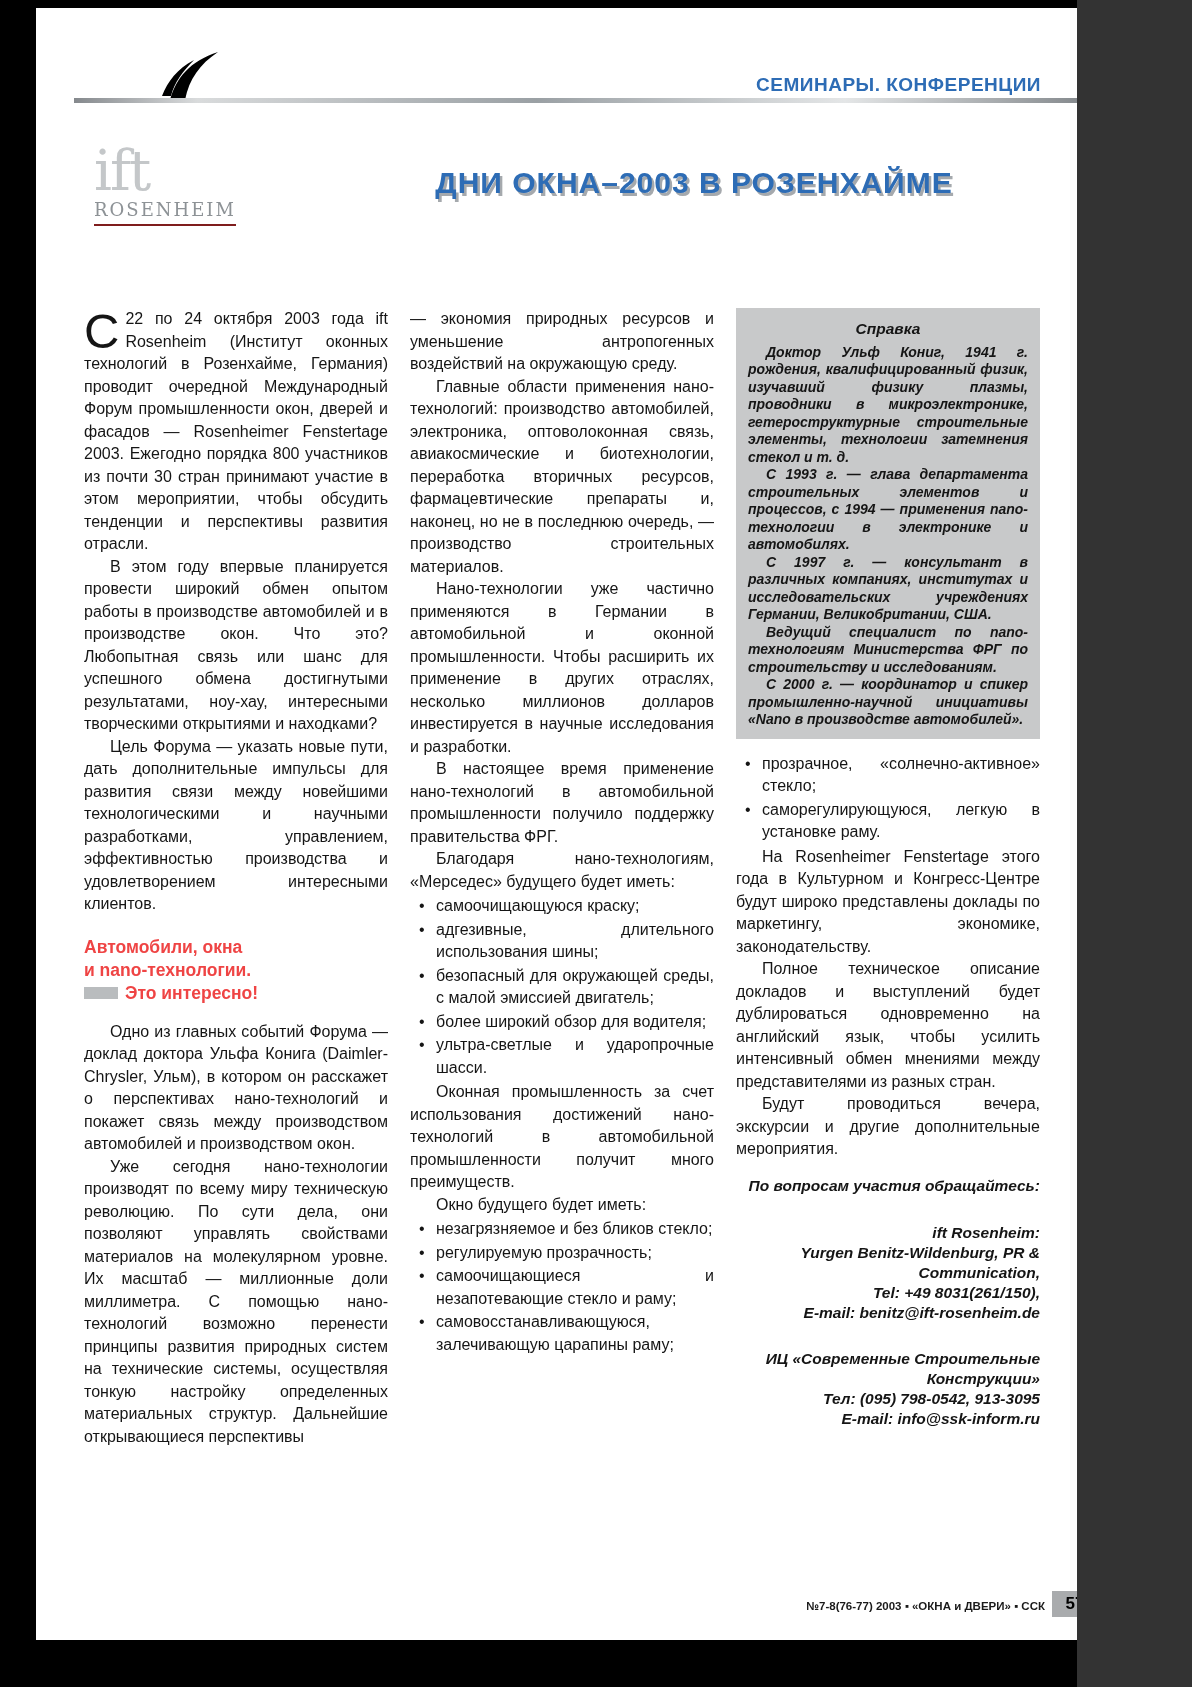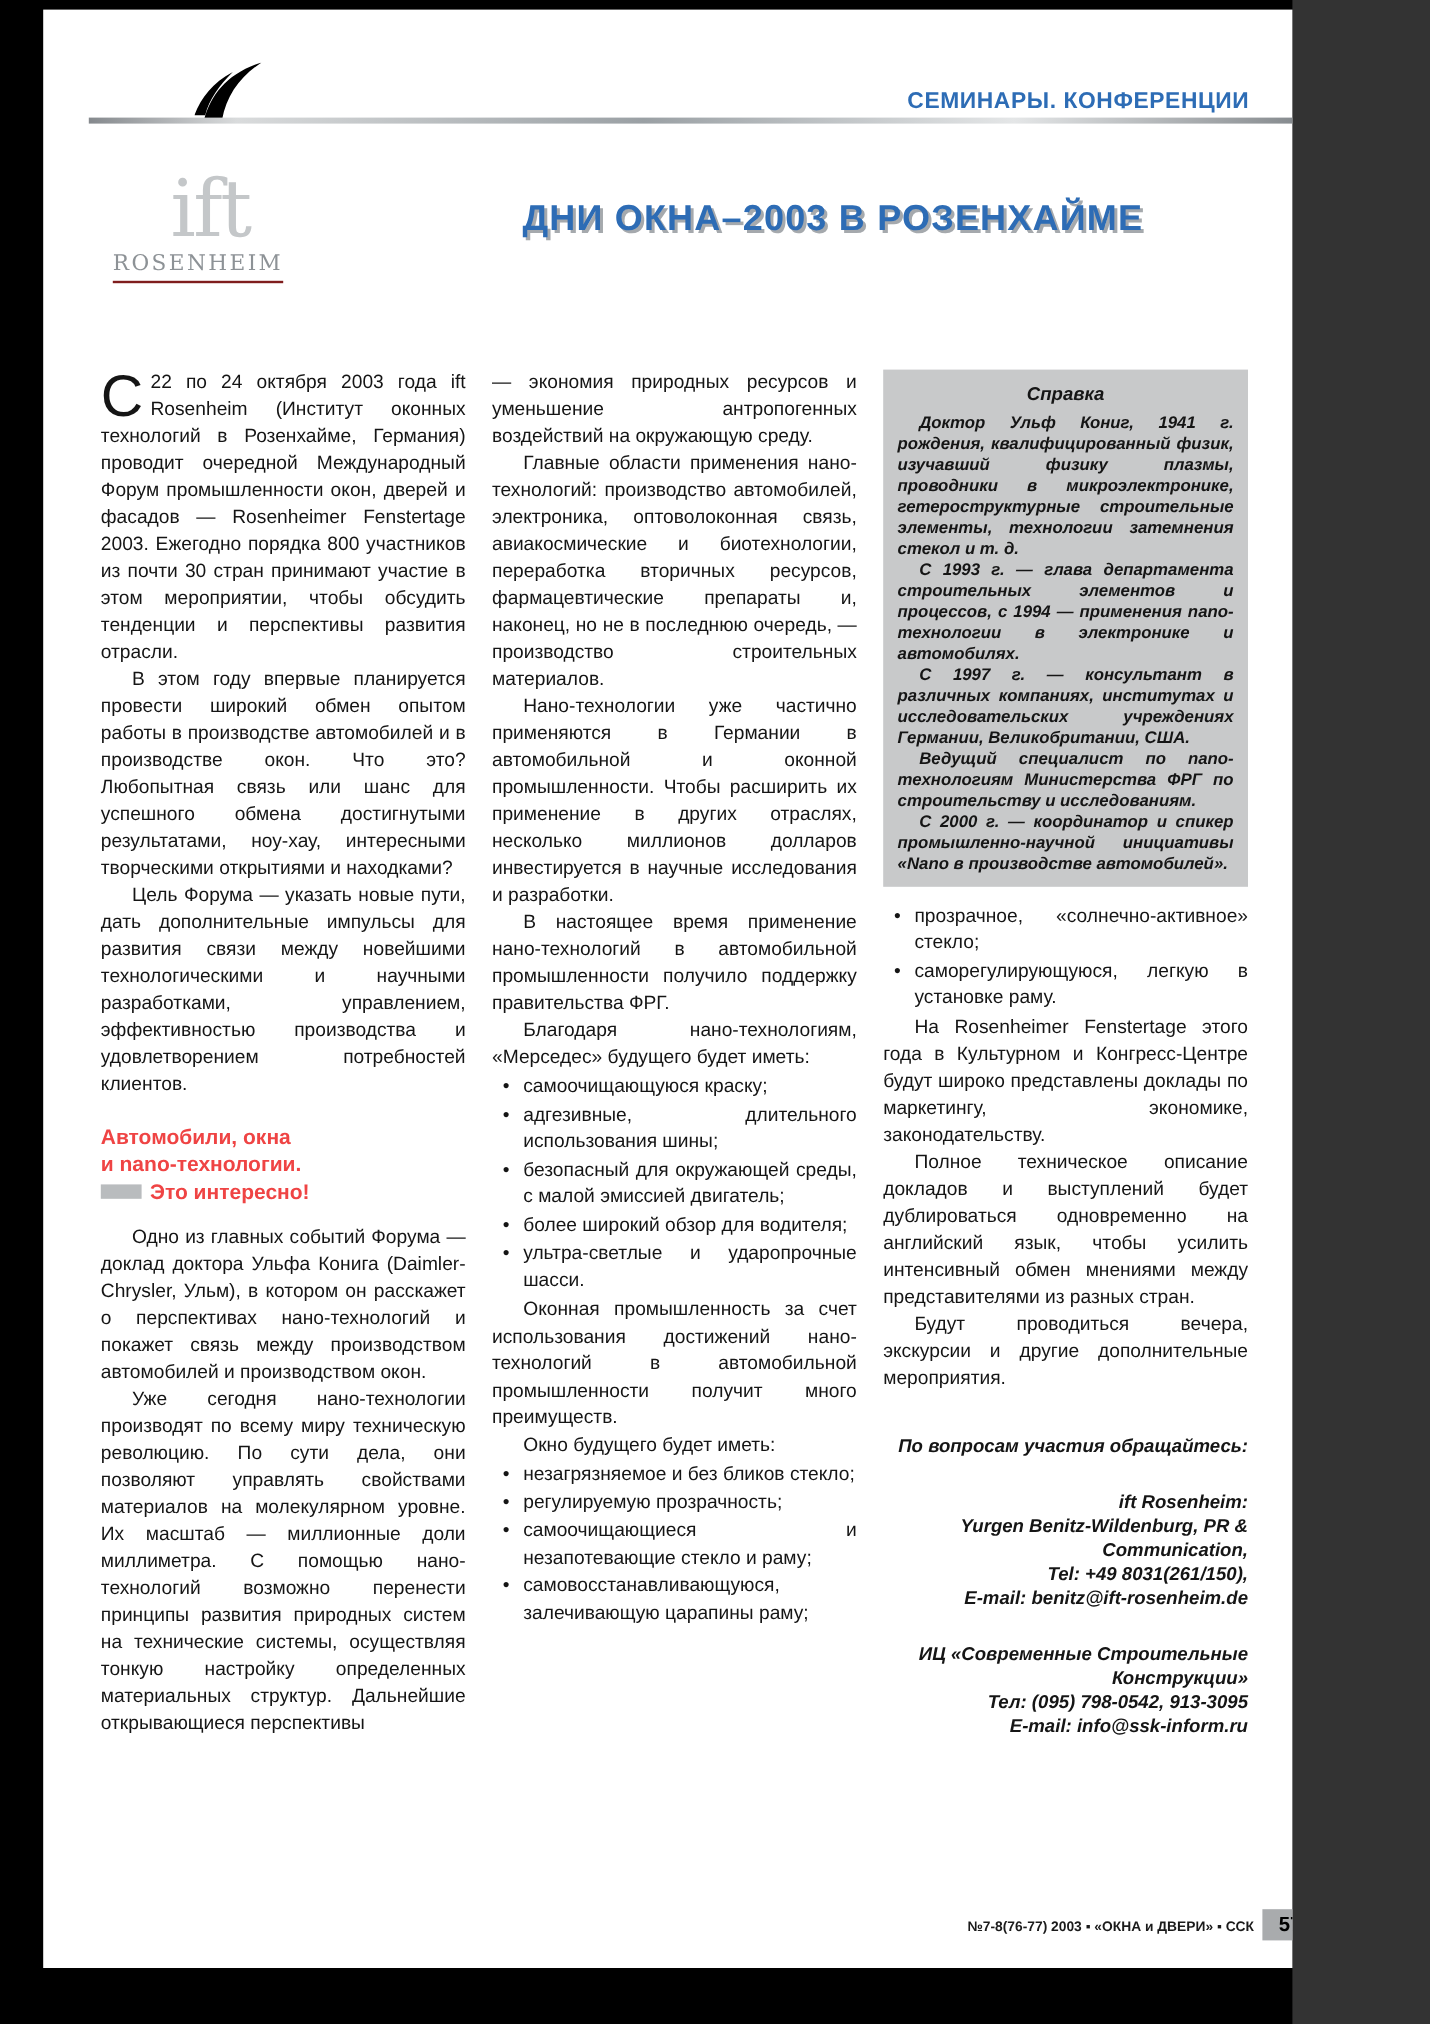--- a/index.html
+++ b/index.html
@@ -8,21 +8,21 @@
   .page { position:absolute; left:36px; top:8px; width:1147px; height:1632px; background:#ffffff; }
 
   
   .logo-glyph { position:absolute; left:126px; top:44px; }
   .section-label { position:absolute; top:66px; right:142px; font-weight:bold; font-size:19px; letter-spacing:.5px; color:#2d6cb5; }
   .header-rule { position:absolute; left:38px; top:90px; width:1028px; height:5px;
     background:linear-gradient(to right,#85898d,#d9dbdc 12%,#9aa0a4 45%,#e4e6e7 75%,#7d8286); }
 
   
   .ift-logo { position:absolute; left:58px; top:136px; width:130px; text-align:left; }
-  .ift-name { font-family:"DejaVu Serif", serif; font-size:66px; line-height:.95; color:#c4c7c9; letter-spacing:-2px;margin-left:48px; }
+  .ift-name { font-family:"DejaVu Serif", serif; font-size:56px; line-height:.95; color:#c4c7c9; letter-spacing:-2px; }
   .ift-city { font-family:"DejaVu Serif", serif; font-size:18px; letter-spacing:2px; color:#8d9296;
     border-bottom:2px solid #7f1d1d; padding-bottom:4px; margin-top:2px; display:inline-block; }
 
   
   .title { position:absolute; left:348px; top:158px; width:620px; text-align:center;
     font-size:30px; font-weight:bold; letter-spacing:1px; color:#2d6cb5; text-shadow:2.5px 2.5px 0 #a5a9ad; }
 
   
   .columns { position:absolute; left:48px; top:300px; width:956px; display:flex; gap:22px; }
   .col { width:304px; font-size:16px; line-height:22.5px; text-align:justify; color:#151515; hyphens:auto; }
@@ -37,21 +37,21 @@
   .bullets li { position:relative; padding-left:26px; margin:1px 0; }
   .bullets li::before { content:"\2022"; position:absolute; left:9px; top:0; }
 
   
   .sidebar { background:#c8c9ca; padding:12px 12px 10px; font-weight:bold; font-style:italic;
     font-size:14px; line-height:17.5px; text-align:justify; }
   .sidebar-title { text-align:center; font-size:15.5px; margin-bottom:6px; }
   .sidebar p { text-indent:18px; }
   .col3-after { margin-top:14px; }
 
-  .contact-heading { margin-top:34px; font-weight:bold; font-style:italic; text-align:right; font-size:15.5px; }
+  .contact-heading { margin-top:14px; font-weight:bold; font-style:italic; text-align:right; font-size:15.5px; }
   .contact-block { margin-top:26px; text-align:right; font-weight:bold; font-style:italic;
     font-size:15.5px; line-height:20px; }
 
   
   .footer-issue { position:absolute; top:1592px; right:138px; font-weight:bold; font-size:11.5px; color:#1a1a1a; }
   .page-num { position:absolute; top:1583px; left:1016px; width:46px; height:26px; background:#a9abad;
     text-align:center; font-weight:bold; font-size:17px; line-height:26px; color:#000; }
 </style>
 </head>
 <body>
@@ -73,21 +73,21 @@
       <div class="ift-city">ROSENHEIM</div>
     </div>
 
     <h1 class="title">ДНИ ОКНА–2003 В РОЗЕНХАЙМЕ</h1>
 
     <div class="columns">
 
       <div class="col">
         <p class="para"><span class="dropcap">С</span><span>22 по 24 октября 2003 года ift Rosenheim (Институт оконных технологий в Розенхайме, Германия) проводит очередной Международный Форум промышленности окон, дверей и фасадов — Rosenheimer Fenstertage 2003. Ежегодно порядка 800 участников из почти 30 стран принимают участие в этом мероприятии, чтобы обсудить тенденции и перспективы развития отрасли.</span></p>
         <p class="para ind">В этом году впервые планируется провести широкий обмен опытом работы в производстве автомобилей и в производстве окон. Что это? Любопытная связь или шанс для успешного обмена достигнутыми результатами, ноу-хау, интересными творческими открытиями и находками?</p>
-        <p class="para ind">Цель Форума — указать новые пути, дать дополнительные импульсы для развития связи между новейшими технологическими и научными разработками, управлением, эффективностью производства и удовлетворением потребностей клиентов.</p>
+        <p class="para ind">Цель Форума — указать новые пути, дать дополнительные импульсы для развития связи между новейшими технологическими и научными разработками, управлением, эффективностью производства и удовлетворением интересными клиентов.</p>
         <h2 class="subhead">
           <span>Автомобили, окна</span><br>
           <span>и nano-технологии.</span><br>
           <span class="sh-marker"></span><span>Это интересно!</span>
         </h2>
         <p class="para ind">Одно из главных событий Форума — доклад доктора Ульфа Конига (Daimler-Chrysler, Ульм), в котором он расскажет о перспективах нано-технологий и покажет связь между производством автомобилей и производством окон.</p>
         <p class="para ind">Уже сегодня нано-технологии производят по всему миру техническую революцию. По сути дела, они позволяют управлять свойствами материалов на молекулярном уровне. Их масштаб — миллионные доли миллиметра. С помощью нано-технологий возможно перенести принципы развития природных систем на технические системы, осуществляя тонкую настройку определенных материальных структур. Дальнейшие открывающиеся перспективы</p>
       </div>
 
       <div class="col">

